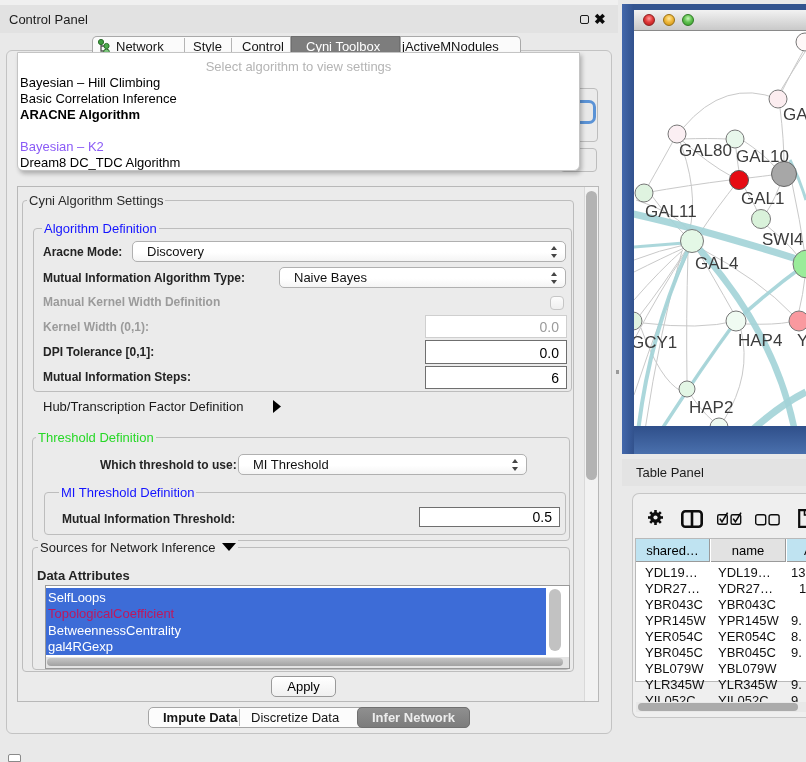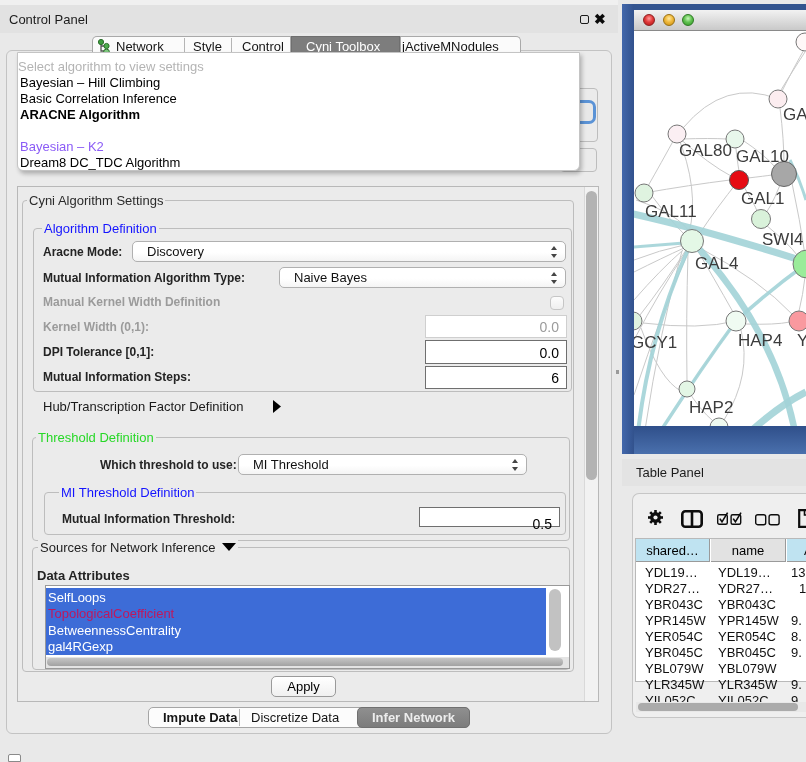--- a/index.html
+++ b/index.html
@@ -114,21 +114,21 @@
         <path d="M4 1 L7 5 L1 5 Z" fill="#444"></path>
         <path d="M4 13 L7 9 L1 9 Z" fill="#444"></path>
       </svg>
     </span>
 </div>
 
 <div class="grp" style="left:44px;top:492px;width:522px;height:43px;">
   <span class="grptitle" style="left:14px;color:#1414ff;">MI Threshold Definition</span>
 </div>
 <div class="abs lbl" style="left:62px;top:512px;">Mutual Information Threshold:</div>
-<div class="tfield" style="left:419px;top:507px;width:141px;height:20px;border:1px solid #6f6f6f;padding-top:8px;">0.5</div>
+<div class="tfield" style="left:419px;top:507px;width:141px;height:20px;border:1px solid #6f6f6f;padding-top:1px;">0.5</div>
 
 <div class="grp" style="left:32px;top:547px;width:538px;height:123px;">
   <span class="grptitle" style="left:5px;color:#1e1e1e;">Sources for Network Inference <svg width="14" height="10" viewBox="0 0 14 10" style="vertical-align:0px;margin-left:3px;">
         <path d="M0 1 L14 1 L7 9 Z" fill="#000"></path>
       </svg></span>
 </div>
 <div class="abs lbl" style="left:37px;top:568px;font-size:13px;">Data Attributes</div>
 
 <div class="abs" style="left:45px;top:585px;width:525px;height:84px;background:#ffffff;border:1px solid #999;">
   <div class="abs" style="left:0;top:2px;width:500px;height:67px;background:#3d6cd7;"></div>
@@ -153,21 +153,21 @@
 
 <div class="abs" style="left:8px;top:754px;width:13px;height:8px;background:#fff;border:1px solid #8a8a8a;border-radius:2px 2px 0 0;"></div>
 
 <div class="abs" style="left:616px;top:370px;width:3px;height:4px;background:#9a9a9a;"></div>
 
 <div class="abs" style="left:560px;top:88px;width:38px;height:54px;border:1px solid #bdbdbd;border-radius:4px;background:#ebebeb;"></div>
 <div class="abs" style="left:560px;top:100px;width:36px;height:24px;background:#e8e8e8;border:3px solid #5b93d6;border-radius:7px;"></div>
 <div class="abs" style="left:560px;top:148px;width:37px;height:24px;border:1px solid #bdbdbd;border-radius:4px;background:#ebebeb;"></div>
 
 <div class="abs" id="popup" style="left:17px;top:52px;width:563px;height:119px;background:#fff;border:1px solid #c4c4c4;border-radius:0 0 6px 6px;box-shadow:2px 3px 4px rgba(0,0,0,0.25);font-size:13px;">
-  <div style="position:absolute;top:6px;left:0;width:100%;color:#b4b4b4;">Select algorithm to view settings</div>
+  <div style="position:absolute;top:6px;left:0;width:100%;text-align:center;color:#b4b4b4;">Select algorithm to view settings</div>
   <div style="position:absolute;top:22px;left:2px;color:#000;">Bayesian – Hill Climbing</div>
   <div style="position:absolute;top:38px;left:2px;color:#000;">Basic Correlation Inference</div>
   <div style="position:absolute;top:54px;left:2px;color:#000;font-weight:bold;">ARACNE Algorithm</div>
   <div style="position:absolute;top:86px;left:2px;color:#8b5cf6;">Bayesian – K2</div>
   <div style="position:absolute;top:102px;left:2px;color:#000;">Dream8 DC_TDC Algorithm</div>
 </div>
 
 <div class="abs" id="netwin" style="left:622px;top:4px;width:184px;height:450px;background:#3c5f9f;"></div>
 <div class="abs" style="left:622px;top:4px;width:12px;height:450px;background:linear-gradient(90deg,#4267ab,#32528d);"></div>
 <div class="abs" style="left:634px;top:4px;width:172px;height:6px;background:#33548f;"></div>

